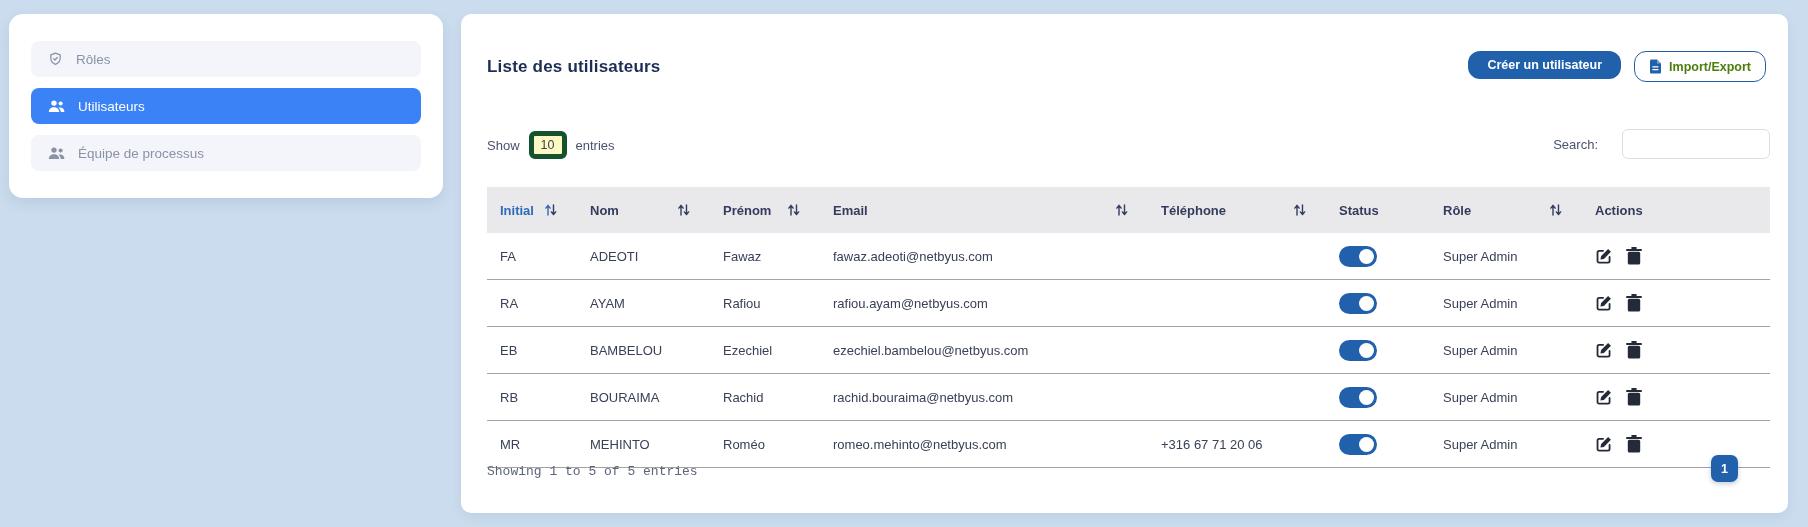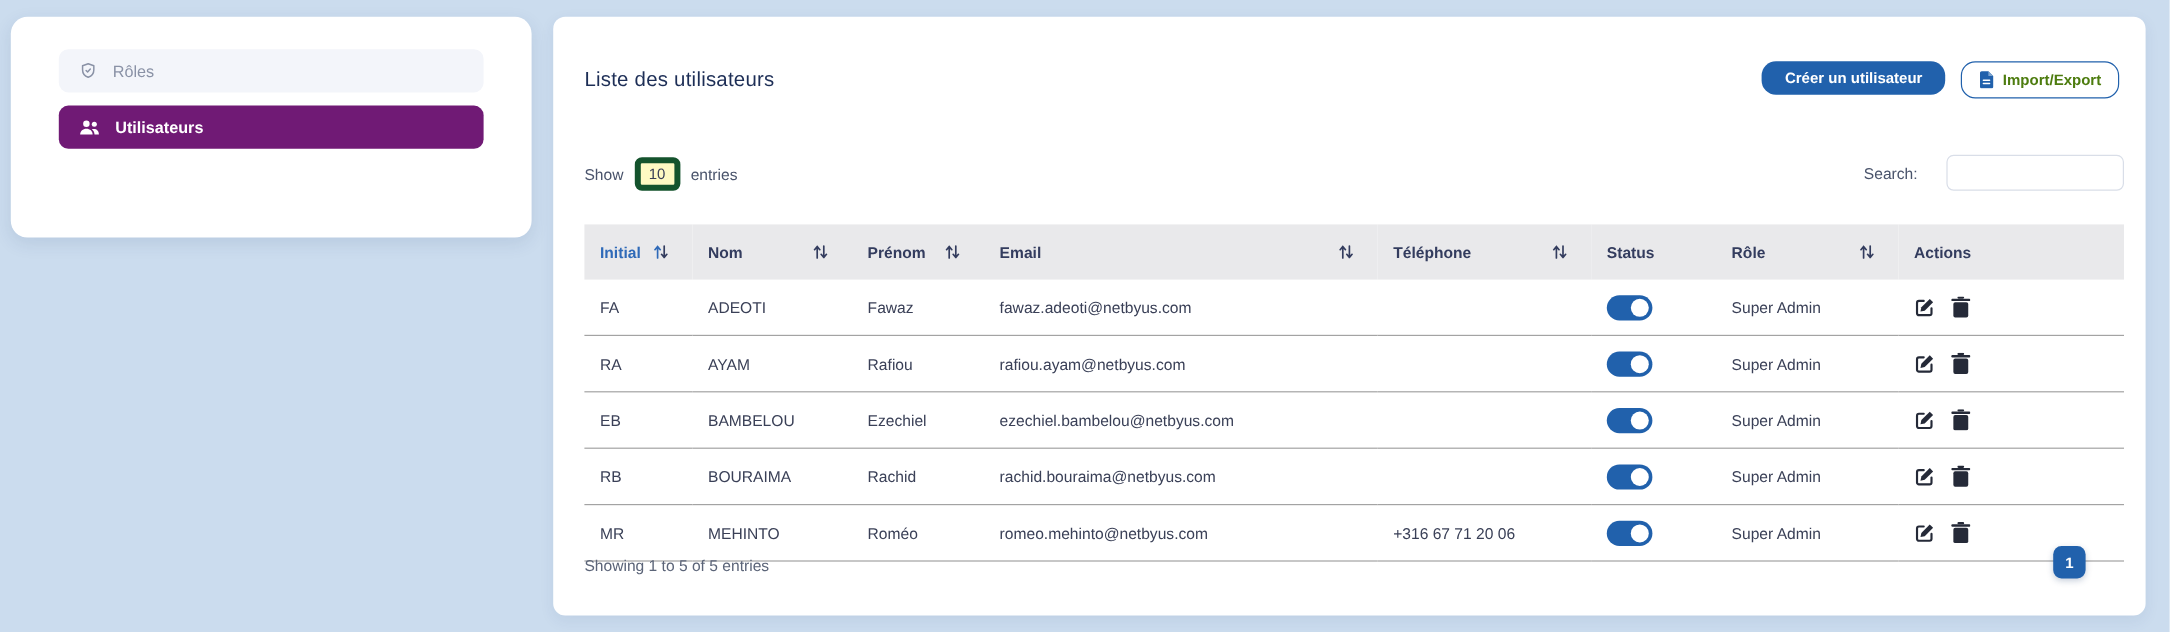--- a/index.html
+++ b/index.html
@@ -9,39 +9,39 @@
     font-family:"Liberation Sans","DejaVu Sans",sans-serif;
     position:relative;
     overflow:hidden;
     color:#3a4057;
   }
   
   .sidebar-card {
     position:absolute; left:9px; top:14px; width:434px; height:184px;
     background:#fff; border-radius:14px;
     box-shadow:0 5px 14px rgba(27,58,107,.10);
-    padding:27px 40px; display:flex; flex-direction:column; gap:11px;
+    padding:27px 22px; display:flex; flex-direction:column; gap:11px;
   }
   .side-item {
     height:36px; border-radius:8px; background:#f3f5fa;
     display:flex; align-items:center; gap:13px; padding:0 17px;
     color:#8a92a6; font-size:13.5px; cursor:pointer;
   }
   .side-item .icn { display:flex; align-items:center; color:#8a92a6; }
-  .side-item.active { background:#701a75; color:#fff; font-weight:bold; }
+  .side-item.active { background:#3b82f6; color:#fff; font-weight:normal; }
   .side-item.active .icn { color:#fff; }
   
   .main-card {
     position:absolute; left:461px; top:14px; width:1327px; height:499px;
     background:#fff; border-radius:10px;
     box-shadow:0 4px 12px rgba(27,58,107,.07);
   }
   .page-title {
     position:absolute; left:26px; top:43px;
-    font-size:17px; font-weight:normal; color:#1d2e56; letter-spacing:.2px;
+    font-size:17px; font-weight:bold; color:#1d2e56; letter-spacing:.2px;
   }
   .top-buttons { position:absolute; right:22px; top:37px; display:flex; gap:13px; }
   .btn-create {
     height:28px; padding:0 19px; background:#2161ac; color:#fff;
     border:none; border-radius:12px; font-size:12.5px; font-weight:bold;
     font-family:inherit; cursor:pointer; display:flex; align-items:center;
   }
   .btn-import {
     height:31px; padding:0 14px; background:#fff; color:#4d7c0f;
     border:1.5px solid #2161ac; border-radius:12px; font-size:12.5px; font-weight:bold;
@@ -88,21 +88,21 @@
     border-radius:11px; position:relative; cursor:pointer; vertical-align:middle;
   }
   .toggle .knob {
     position:absolute; right:3px; top:3px; width:15px; height:15px;
     background:#fff; border-radius:50%;
   }
   .actions-cell { display:flex; align-items:center; gap:13px; height:46px; }
   .act-icon { cursor:pointer; display:flex; align-items:center; }
   
   .tbl-footer-info {
-    position:absolute; left:26px; top:450px; font-size:13px; color:#5b6478;
+    position:absolute; left:26px; top:450px; font-size:13px; color:#5b6478;font-family:Liberation Mono, monospace;
   }
   .page-btn {
     position:absolute; right:50px; top:441px; width:27px; height:27px;
     background:#2161ac; color:#fff; border:none; border-radius:7px;
     font-size:12.5px; font-weight:bold; font-family:inherit; cursor:pointer;
     box-shadow:0 2px 5px rgba(27,58,107,.25);
   }
   svg { display:block; }
 </style>
 </head>
@@ -121,20 +121,31 @@
   <div class="side-item active">
     <span class="icn">
       <svg width="17" height="13" viewBox="0 0 17 13" fill="currentColor">
         <circle cx="6" cy="3.1" r="2.7"></circle>
         <path d="M0.8 12c0-2.9 2.3-4.8 5.2-4.8s5.2 1.9 5.2 4.8z"></path>
         <circle cx="12.6" cy="3.5" r="2.1"></circle>
         <path d="M12.3 7.6c2.4 0 4.1 1.7 4.1 4.4h-3.6c-.2-1.8-1-3.3-2.3-4.2.5-.15 1.1-.2 1.8-.2z"></path>
       </svg>
     </span>
     <span>Utilisateurs</span>
+  </div>
+  <div class="side-item">
+    <span class="icn">
+      <svg width="17" height="13" viewBox="0 0 17 13" fill="currentColor">
+        <circle cx="6" cy="3.1" r="2.7"></circle>
+        <path d="M0.8 12c0-2.9 2.3-4.8 5.2-4.8s5.2 1.9 5.2 4.8z"></path>
+        <circle cx="12.6" cy="3.5" r="2.1"></circle>
+        <path d="M12.3 7.6c2.4 0 4.1 1.7 4.1 4.4h-3.6c-.2-1.8-1-3.3-2.3-4.2.5-.15 1.1-.2 1.8-.2z"></path>
+      </svg>
+    </span>
+    <span>Équipe de processus</span>
   </div>
 </div>
 
 <div class="main-card">
 
   <div class="page-title">Liste des utilisateurs</div>
 
   <div class="top-buttons">
     <button class="btn-create">Créer un utilisateur</button>
     <button class="btn-import">

